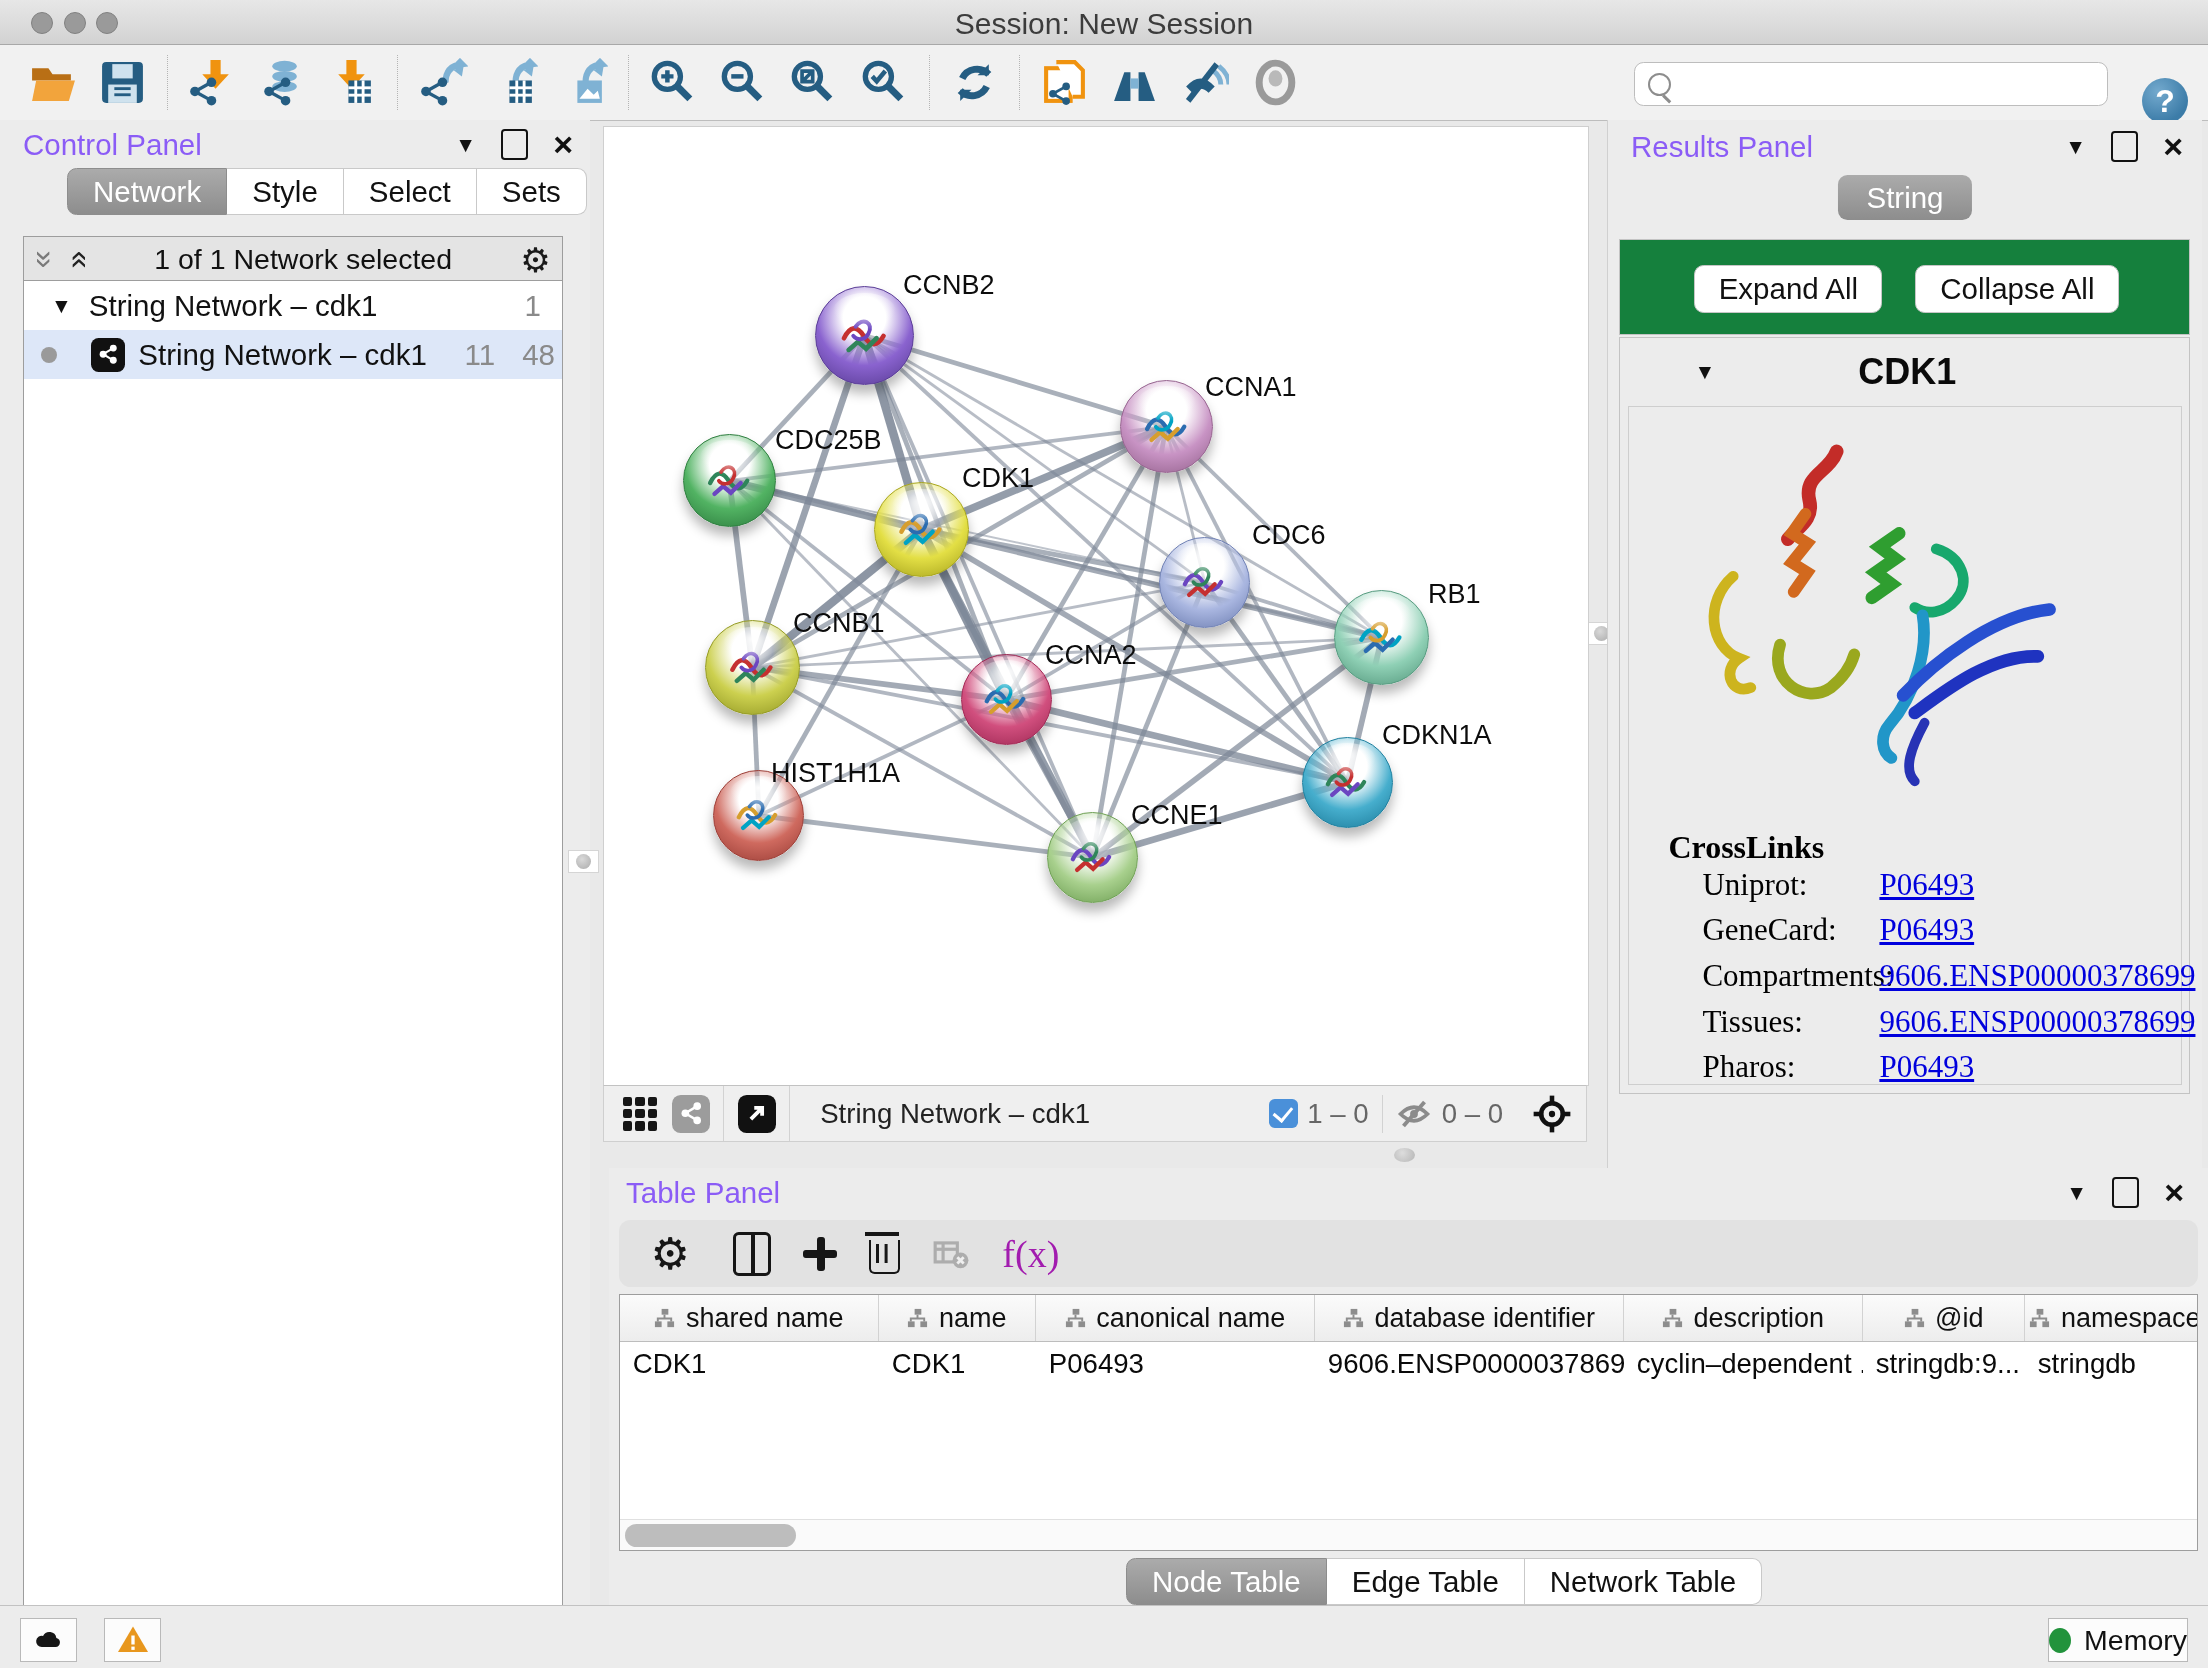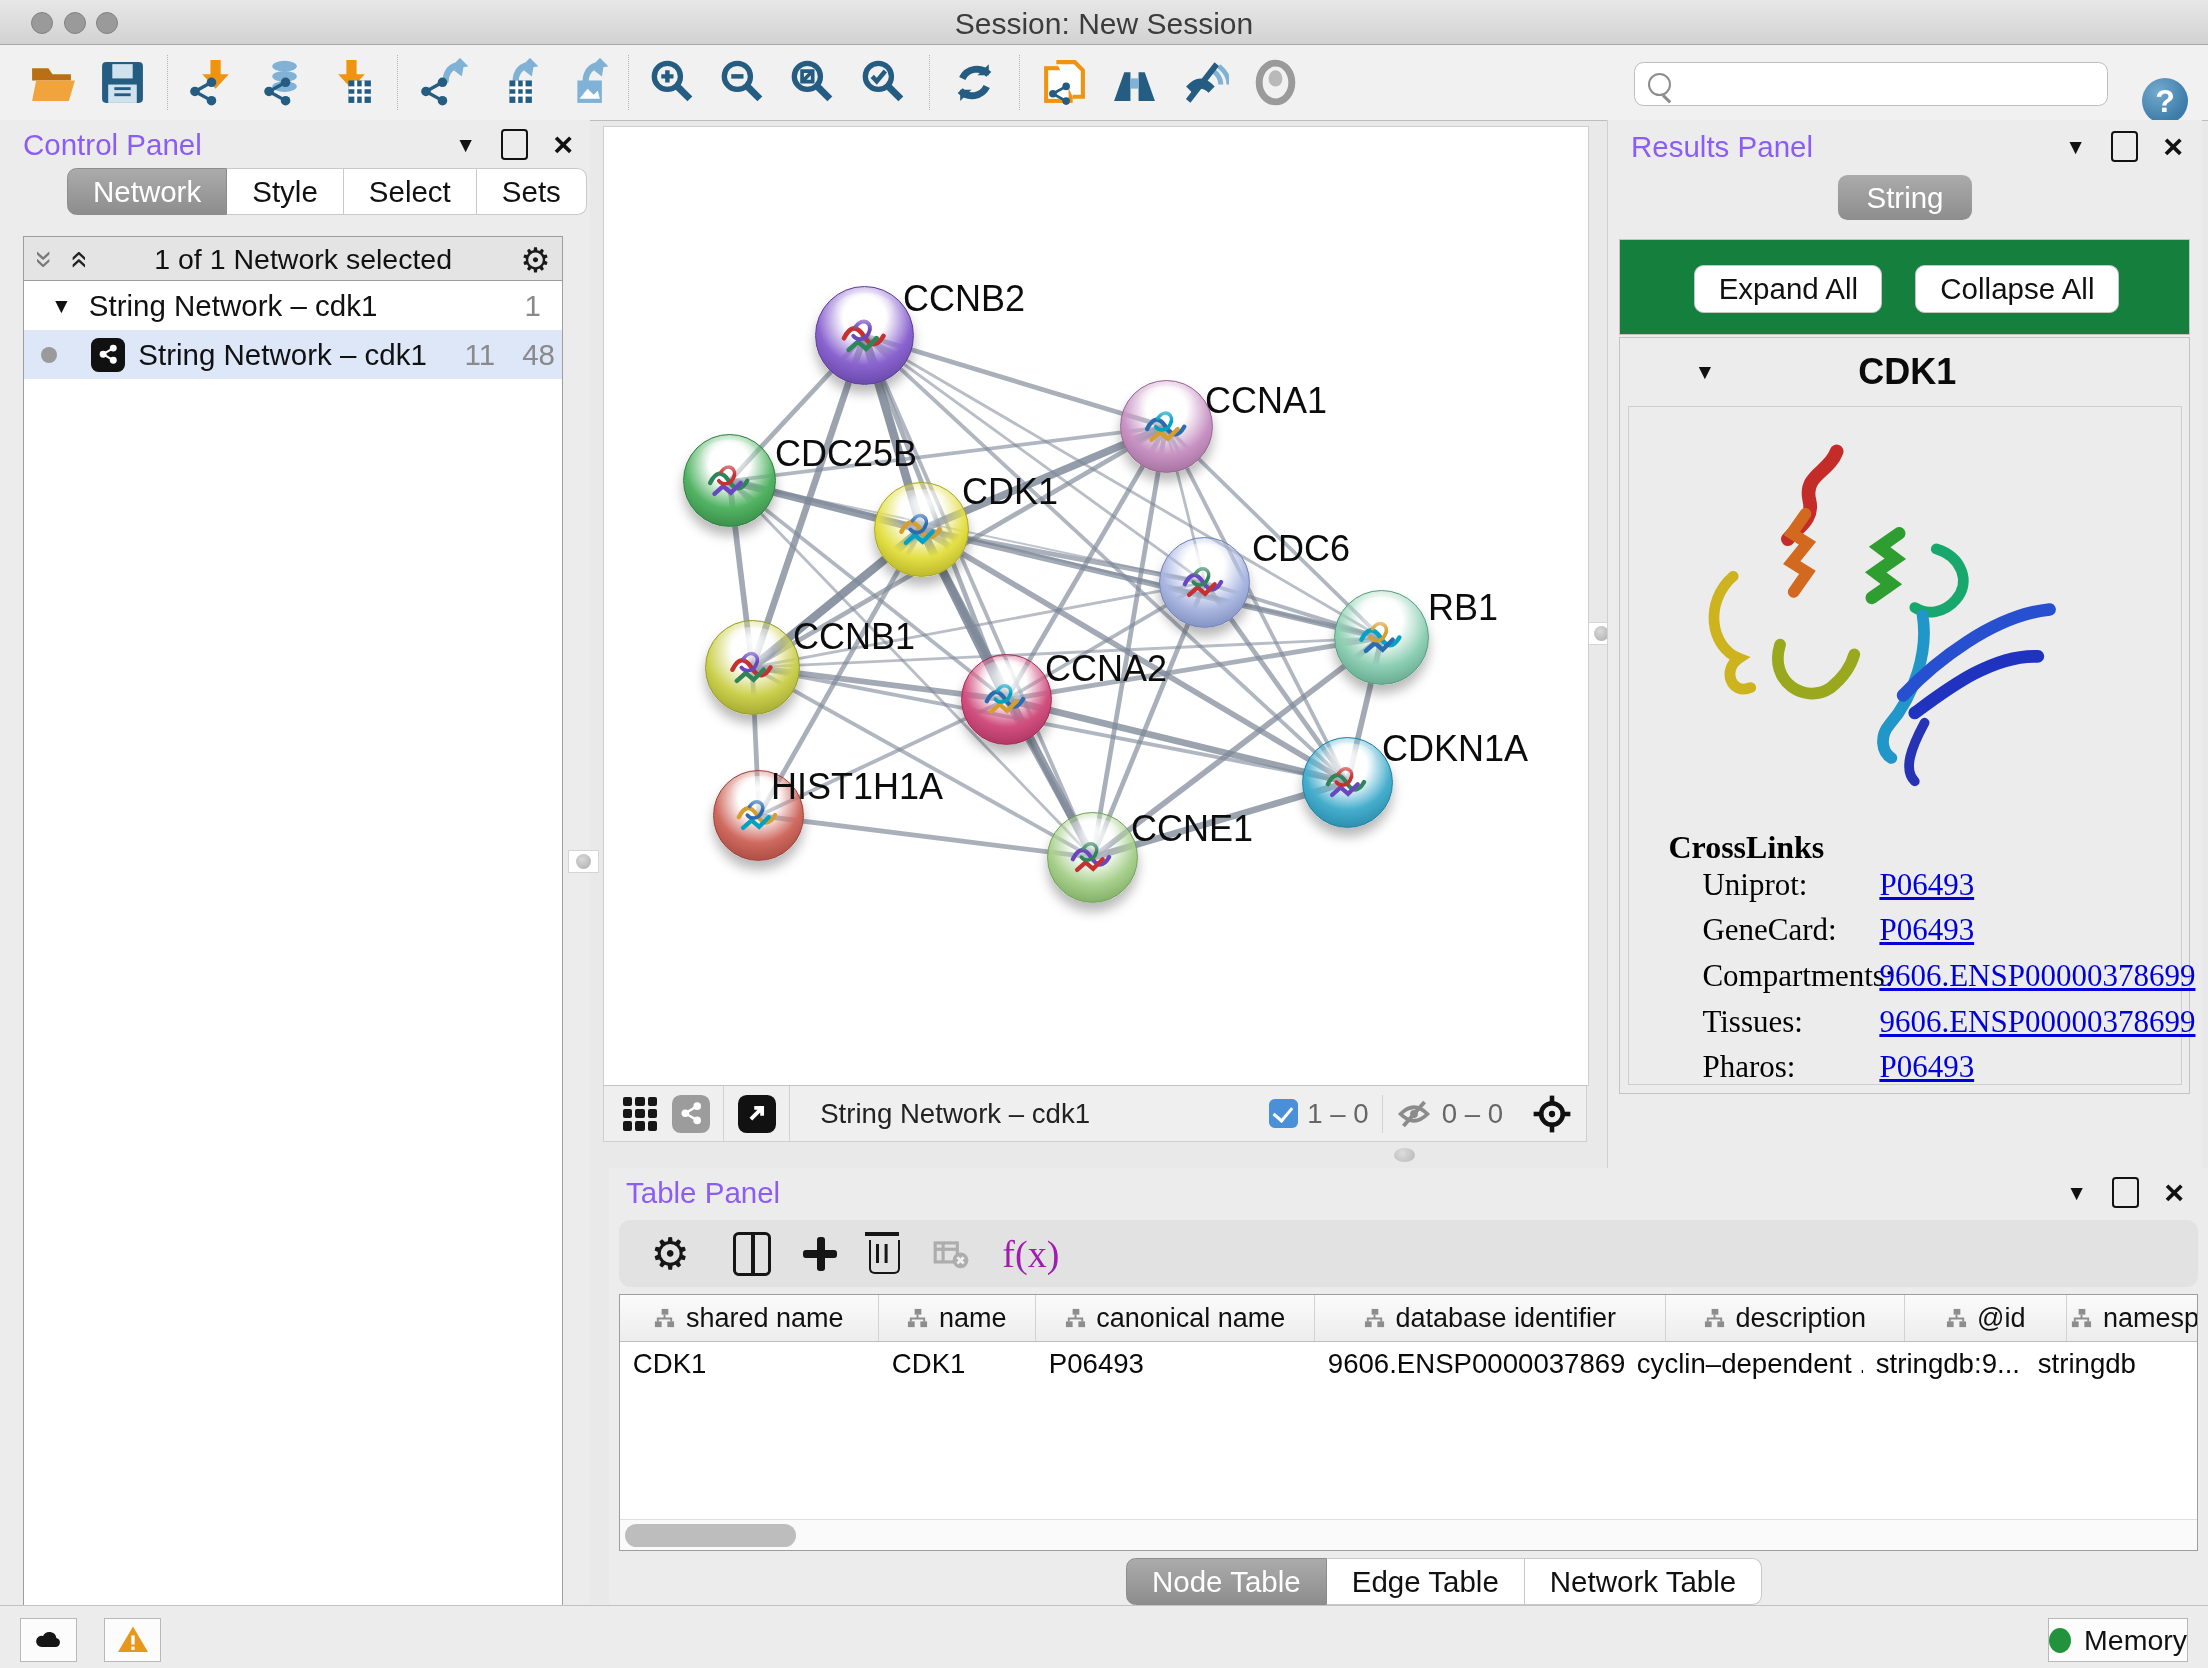--- a/index.html
+++ b/index.html
@@ -60,21 +60,21 @@
     display:flex;align-items:center;justify-content:center;}
   .vsplit-handle i{width:15px;height:15px;border-radius:50%;background:radial-gradient(circle at 40% 35%,#d9d9d9,#ababab);}
   .hsplit-dot{position:absolute;width:21px;height:14.3px;border-radius:50%;background:radial-gradient(circle at 40% 35%,#ddd,#b5b5b5);}
   
   .canvas{position:absolute;left:603px;top:126px;width:984px;height:958px;background:#fff;border:1px solid #cfcfcf;}
   .edges{position:absolute;left:0;top:0;}
   .node{position:absolute;border-radius:50%;box-shadow:0 8.6px 11.4px rgba(0,0,0,.28);}
   .node .gloss{position:absolute;left:18%;top:6%;width:64%;height:38%;border-radius:50%;
     background:radial-gradient(ellipse at 50% 35%,rgba(255,255,255,.95),rgba(255,255,255,0) 72%);}
   .node svg{position:absolute;inset:14%;}
-  .nlabel{position:absolute;font-size:36px;color:#0c0c0c;white-space:nowrap;margin-top:8px;}
+  .nlabel{position:absolute;font-size:27px;color:#0c0c0c;white-space:nowrap;}
   
   .cv-bar{position:absolute;left:603px;top:1085px;width:984px;height:57px;background:#efefef;
     border:1px solid #cfcfcf;border-top:1px solid #c2c2c2;box-sizing:border-box;display:flex;align-items:center;font-size:27.6px;color:#666;}
   .cvb-sep{width:0;height:100%;border-left:1px solid #d2d2d2;margin:0 13.3px;}
   .gridic{width:34px;height:34px;margin-left:19px;display:grid;grid-template-columns:repeat(3,1fr);gap:2.9px;}
   .gridic i{background:#161616;border-radius:1.9px;}
   .roundsq{width:38px;height:38px;border-radius:8.6px;display:flex;align-items:center;justify-content:center;margin-left:15px;}
   .cv-name{margin-left:17px;color:#222;}
   .cv-right{margin-left:auto;display:flex;align-items:center;}
   .chkbox{width:28.5px;height:28.5px;border-radius:5.7px;background:#4a90d9;position:relative;margin-right:9.5px;}
@@ -733,21 +733,21 @@
             <svg width="23" height="23" viewBox="0 0 24 24" class="hdr-colic">
               <g fill="#8d8d8d">
                 <rect x="9" y="2" width="7" height="6"></rect>
                 <rect x="2" y="15" width="7" height="6"></rect>
                 <rect x="15" y="15" width="7" height="6"></rect>
               </g>
               <path d="M12 8v4M5 15v-3h14v3" stroke="#8d8d8d" stroke-width="2" fill="none"></path>
             </svg>
             <span>canonical name</span>
           </div>
-          <div class="th" style="width: 351px;">
+          <div class="th" style="width: 309px;">
             <svg width="23" height="23" viewBox="0 0 24 24" class="hdr-colic">
               <g fill="#8d8d8d">
                 <rect x="9" y="2" width="7" height="6"></rect>
                 <rect x="2" y="15" width="7" height="6"></rect>
                 <rect x="15" y="15" width="7" height="6"></rect>
               </g>
               <path d="M12 8v4M5 15v-3h14v3" stroke="#8d8d8d" stroke-width="2" fill="none"></path>
             </svg>
             <span>database identifier</span>
           </div>

